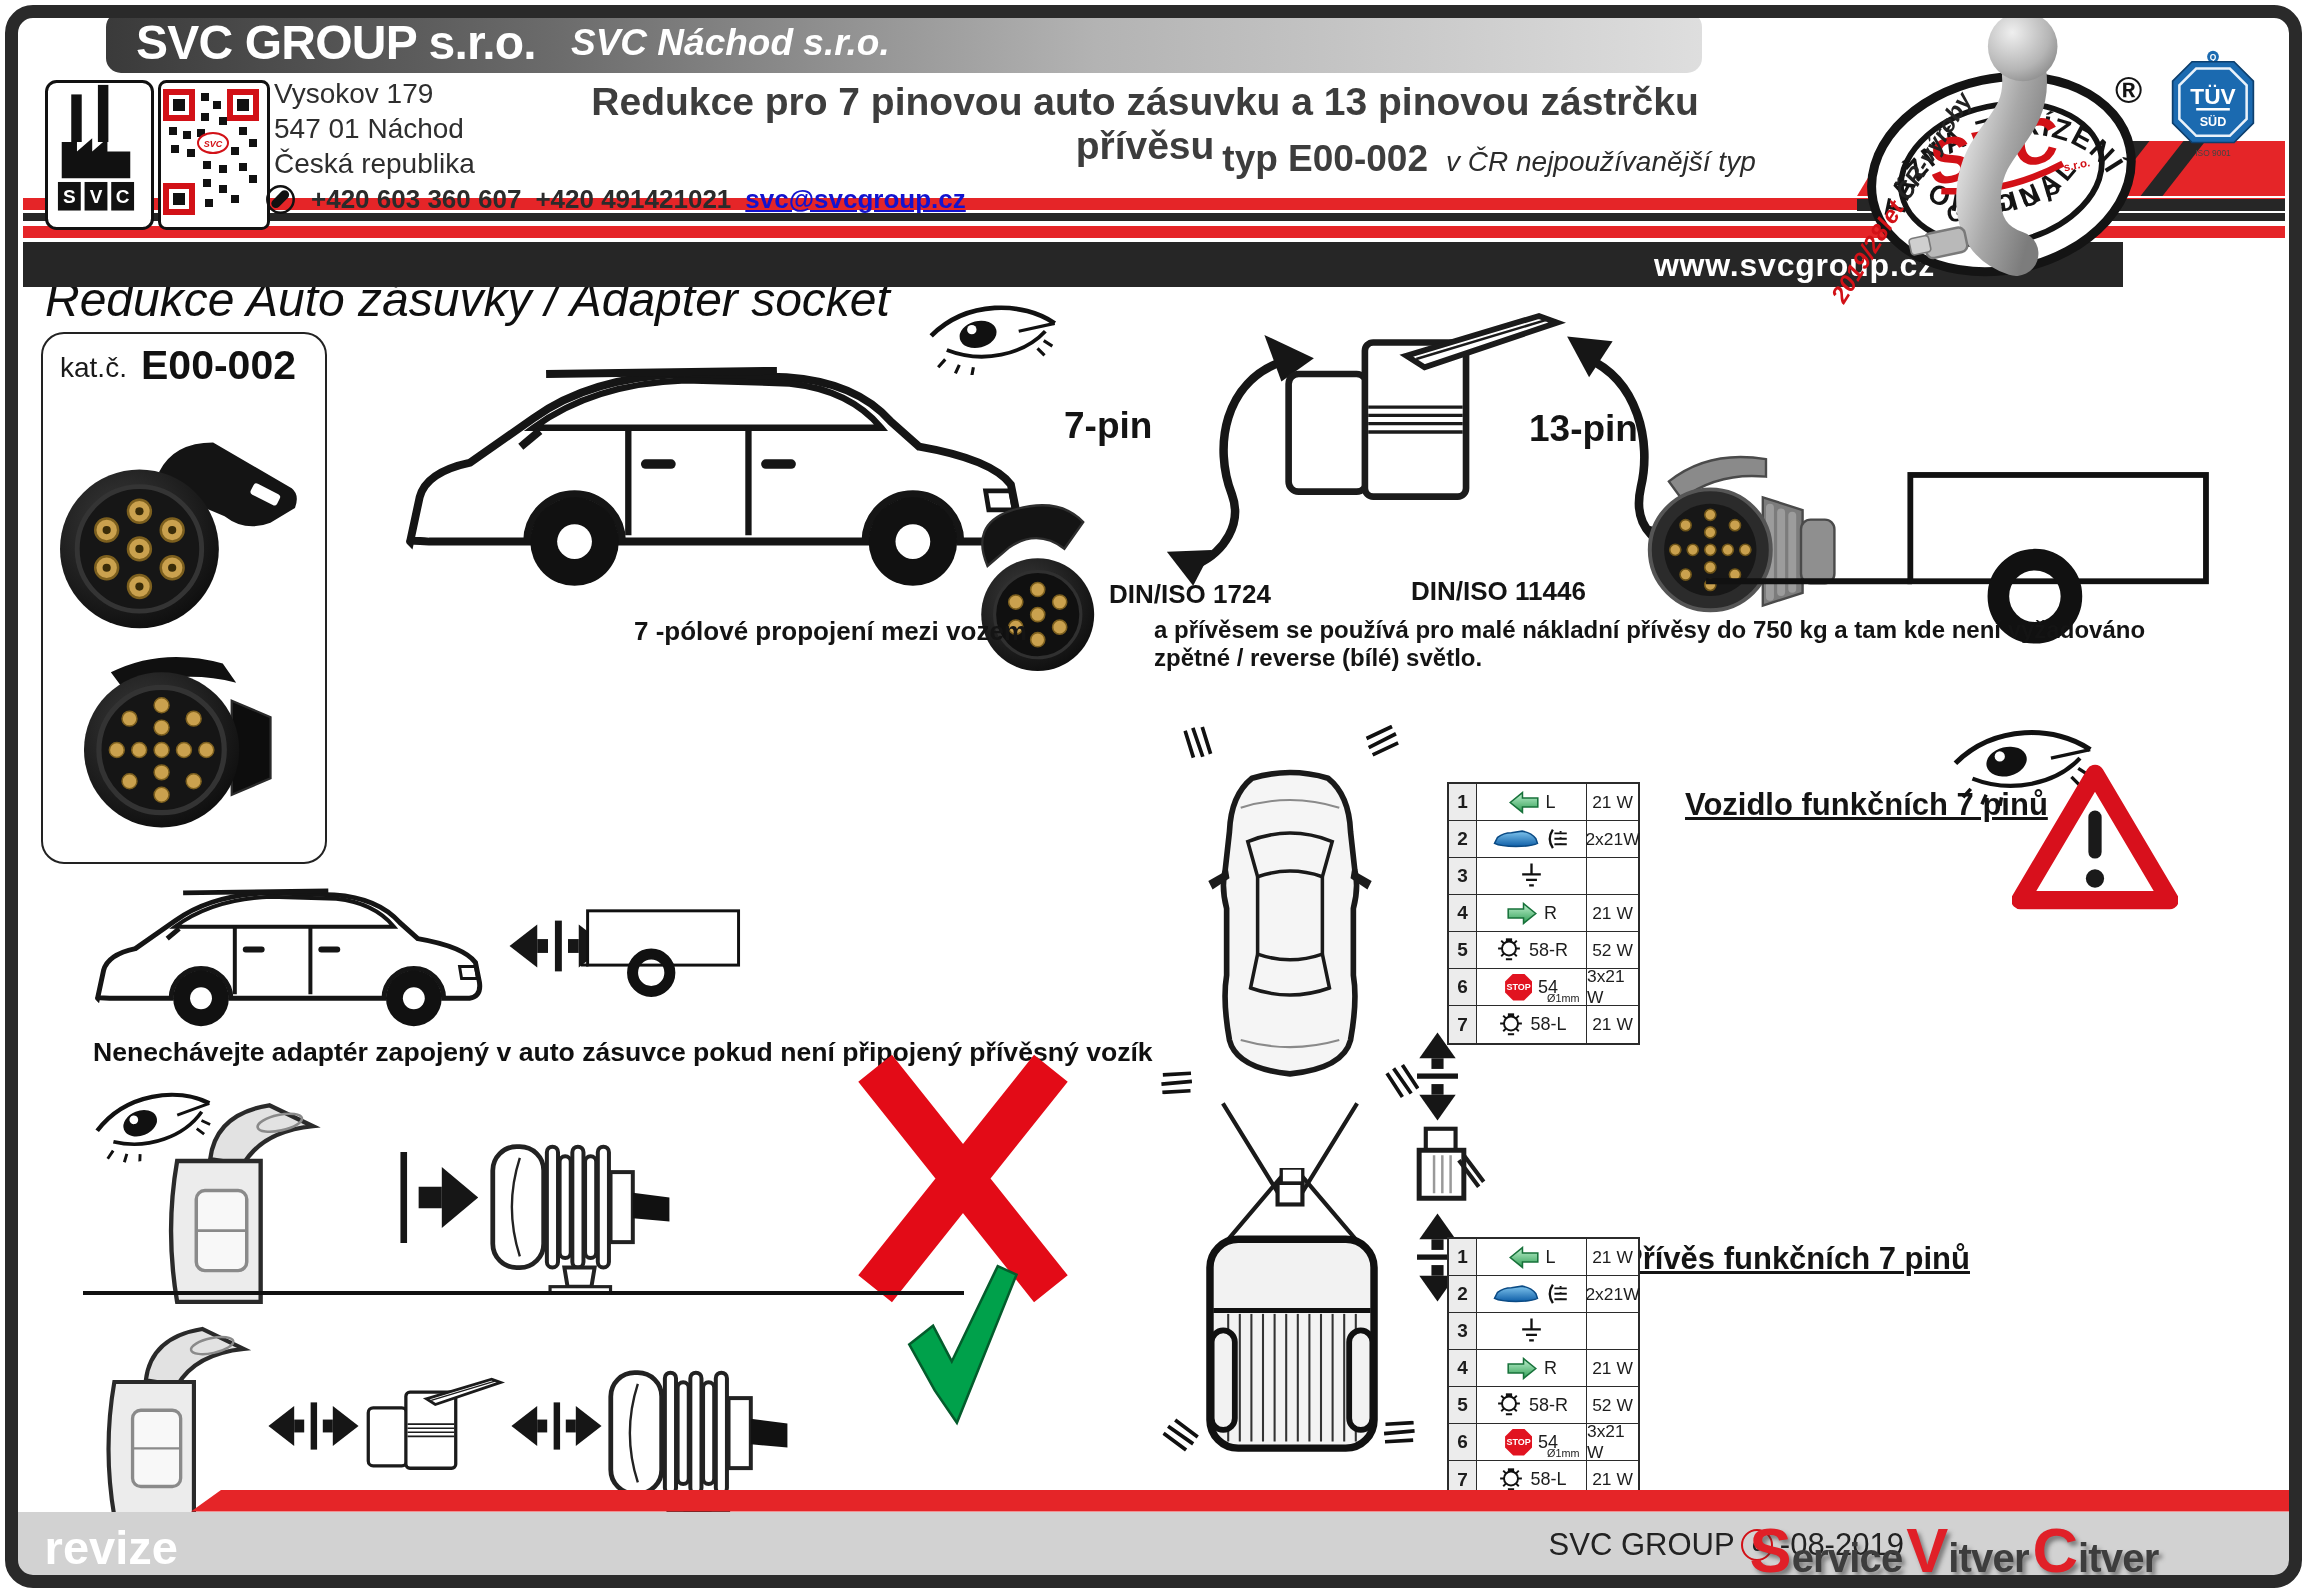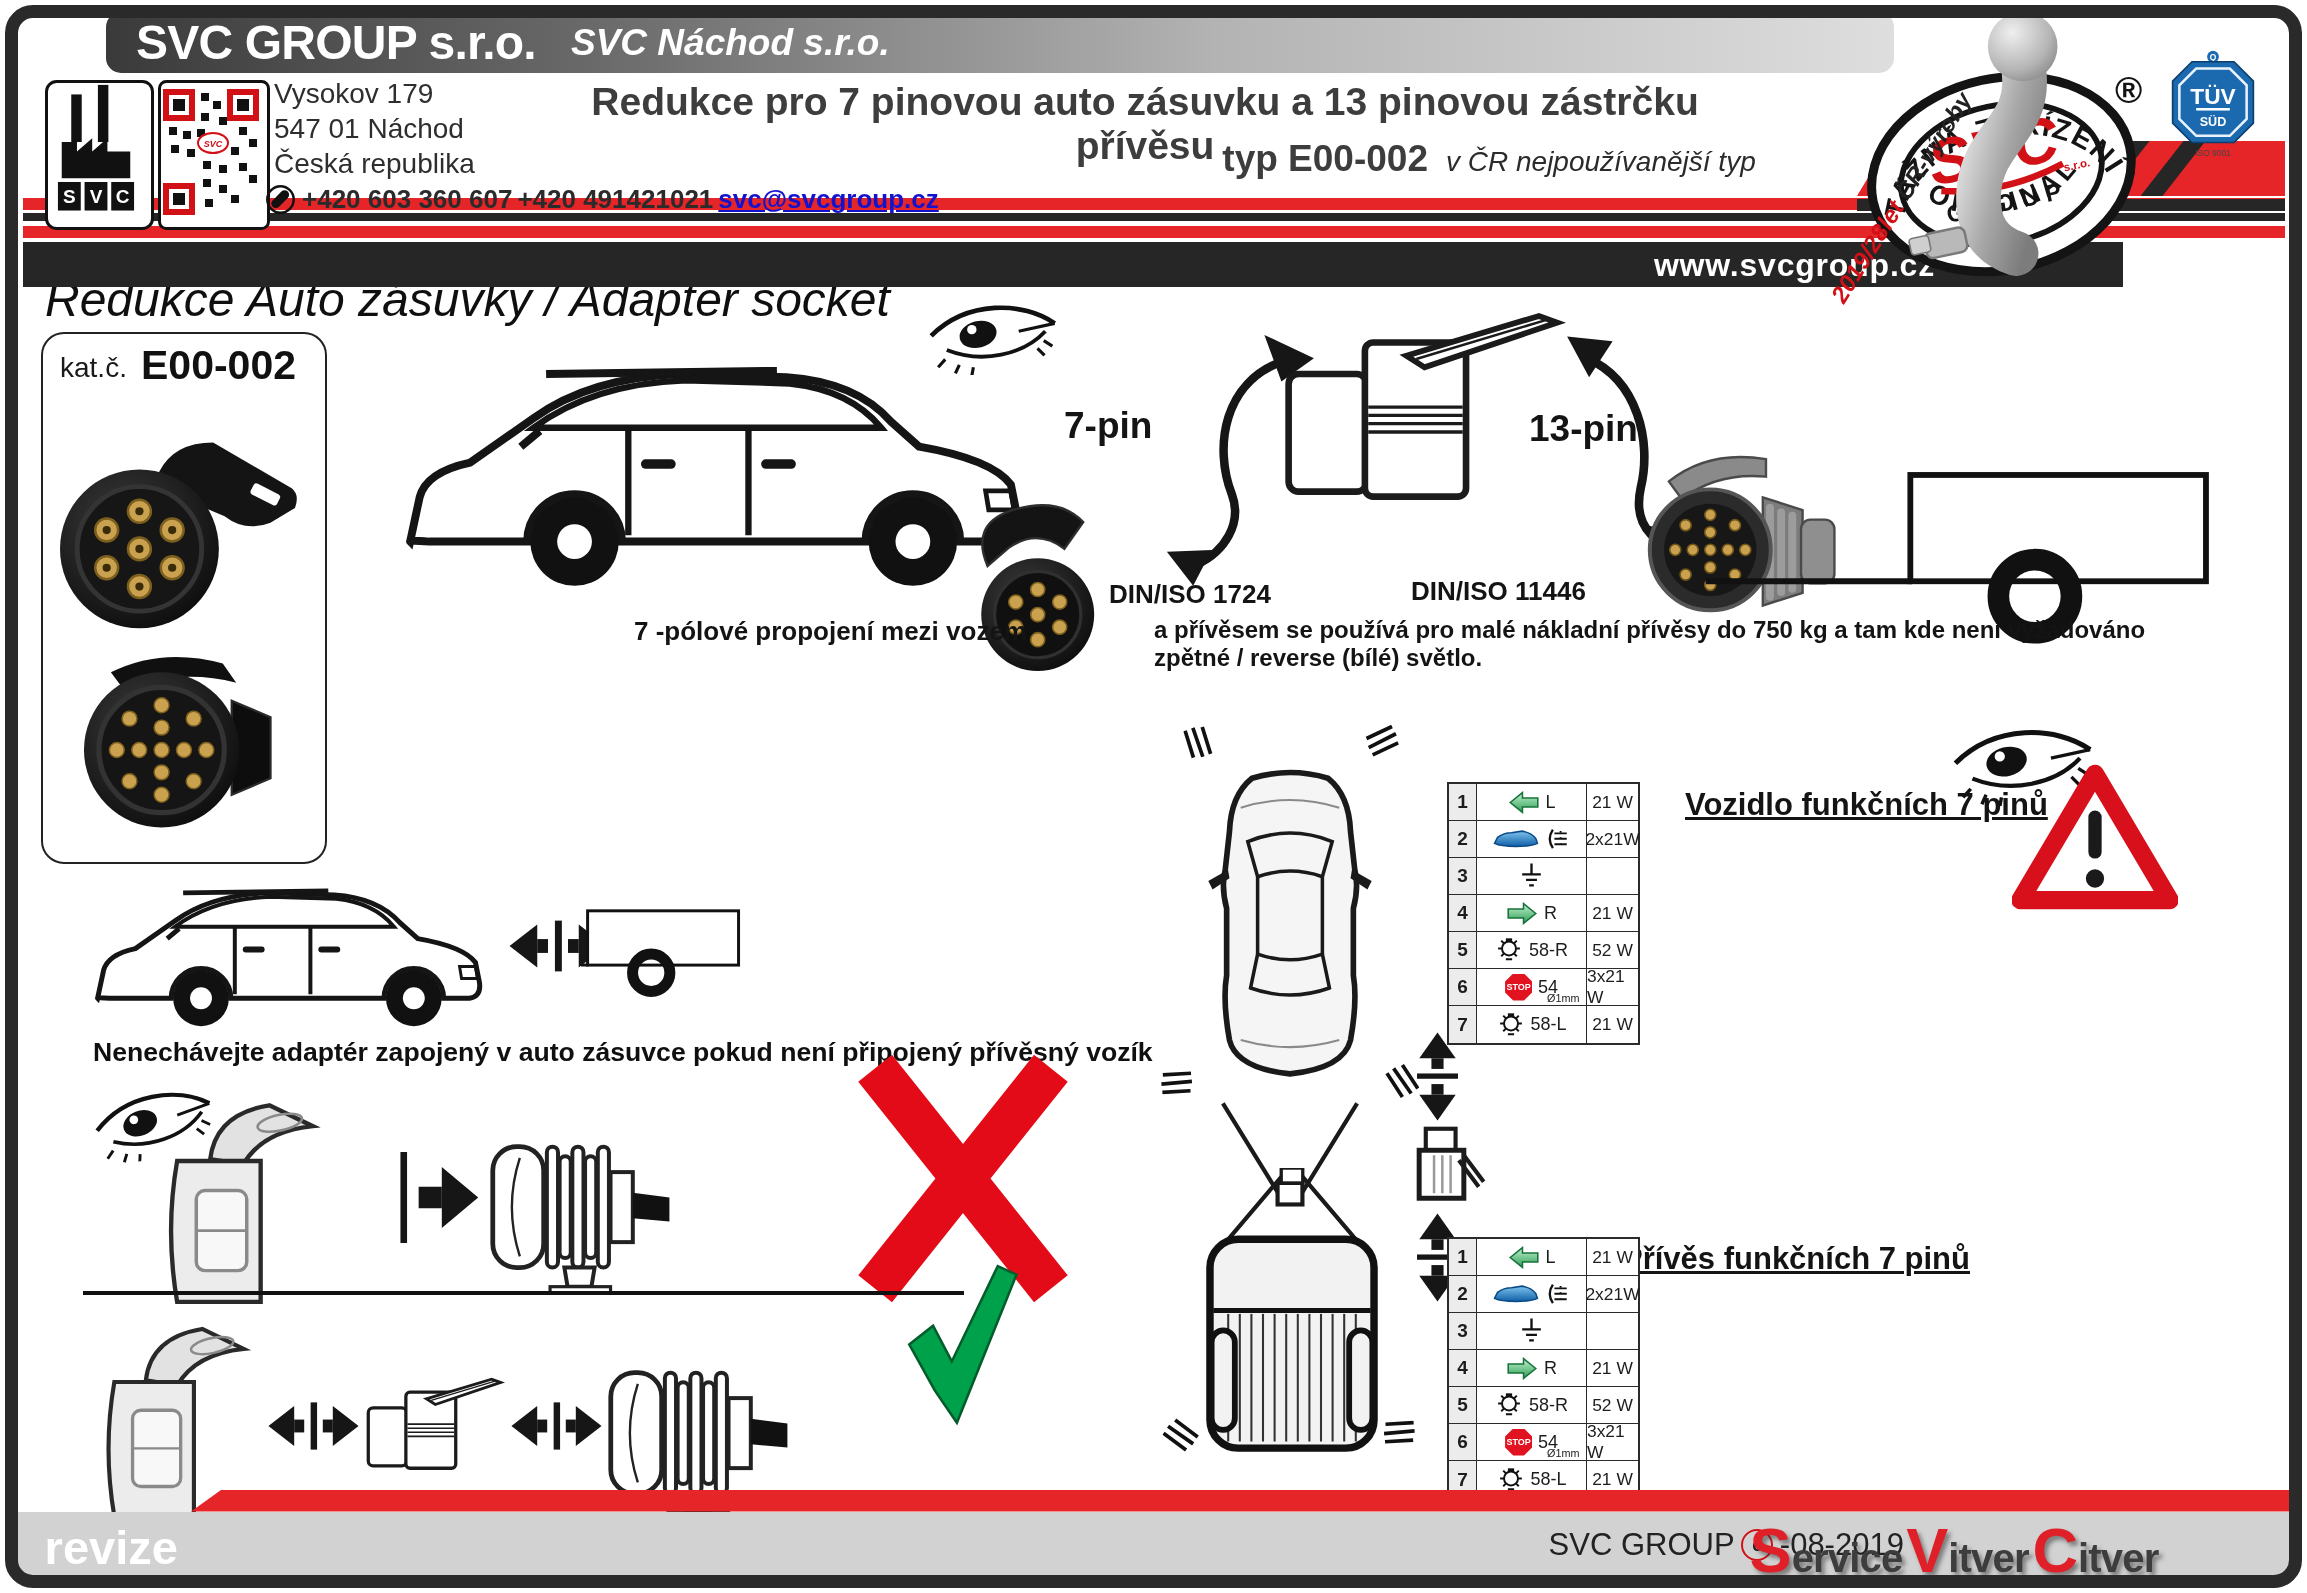--- a/index.html
+++ b/index.html
@@ -2,28 +2,28 @@
 <html style="font-size:13.3px"><head>
 <meta charset="utf-8">
 <style>
   html,body{margin:0;padding:0;background:#fff;}
   body{width:2307px;height:1593px;position:relative;overflow:hidden;
        font-family:"Liberation Sans",sans-serif;color:#1d1d1d;}
   .abs{position:absolute;}
   .frame{position:absolute;inset:5px;border:13.3px solid #2a2a2a;border-radius:28px;
          pointer-events:none;z-index:40;}
   
-  .banner{left:106px;top:11.6px;width:1788px;height:61px;border-radius:15px;
+  .banner{left:106px;top:11.6px;width:1596px;height:61px;border-radius:15px;
           background:linear-gradient(to right,#3a3a3a 0%,#6b6b6b 28%,#b3b3b3 62%,#dedede 100%);z-index:2;}
   .companyMain{left:30px;top:3.3px;font-size:48px;font-weight:bold;color:#fff;letter-spacing:-0.8px;}
   .companySec{left:465px;top:10px;font-size:37px;font-weight:bold;font-style:italic;color:#fff;}
   .logoBox{left:45px;top:80px;width:103px;height:144px;border:3.3px solid #111;border-radius:11.6px;background:#fff;z-index:2;}
   .qrBox{left:158px;top:80px;width:106px;height:144px;border:3.3px solid #111;border-radius:8.3px;background:#fff;z-index:2;}
   .addr{left:274px;top:76px;font-size:28px;line-height:35px;color:#2e2e2e;z-index:2;}
-  .phoneRow{left:264px;top:183px;display:flex;align-items:center;gap:5px;z-index:2;}
+  .phoneRow{left:264px;top:183px;display:flex;align-items:center;gap:14px;z-index:2;}
   .phoneTxt{font-size:26px;font-weight:bold;color:#2b2b2b;}
   .mail{font-size:26px;font-weight:bold;color:#1313cf;text-decoration:underline;}
   .docTitle{left:531px;top:80px;width:1228px;text-align:center;font-size:39px;font-weight:bold;color:#3d3d3d;z-index:2;}
   .docType{left:1154px;top:138px;width:274px;text-align:right;font-size:37px;font-weight:bold;color:#3d3d3d;z-index:2;}
   .docNote{left:1446px;top:146px;font-size:28px;font-style:italic;color:#2b2b2b;z-index:2;}
   .stripe{z-index:1;}
   .red{background:#e52528;}
   .blk{background:#262626;}
   .wwwBand{left:23px;top:242px;width:2100px;height:45px;background:#262626;z-index:1;}
   .wwwTxt{position:absolute;right:188px;top:5px;font-size:32px;font-weight:bold;color:#fff;letter-spacing:0.8px;}

